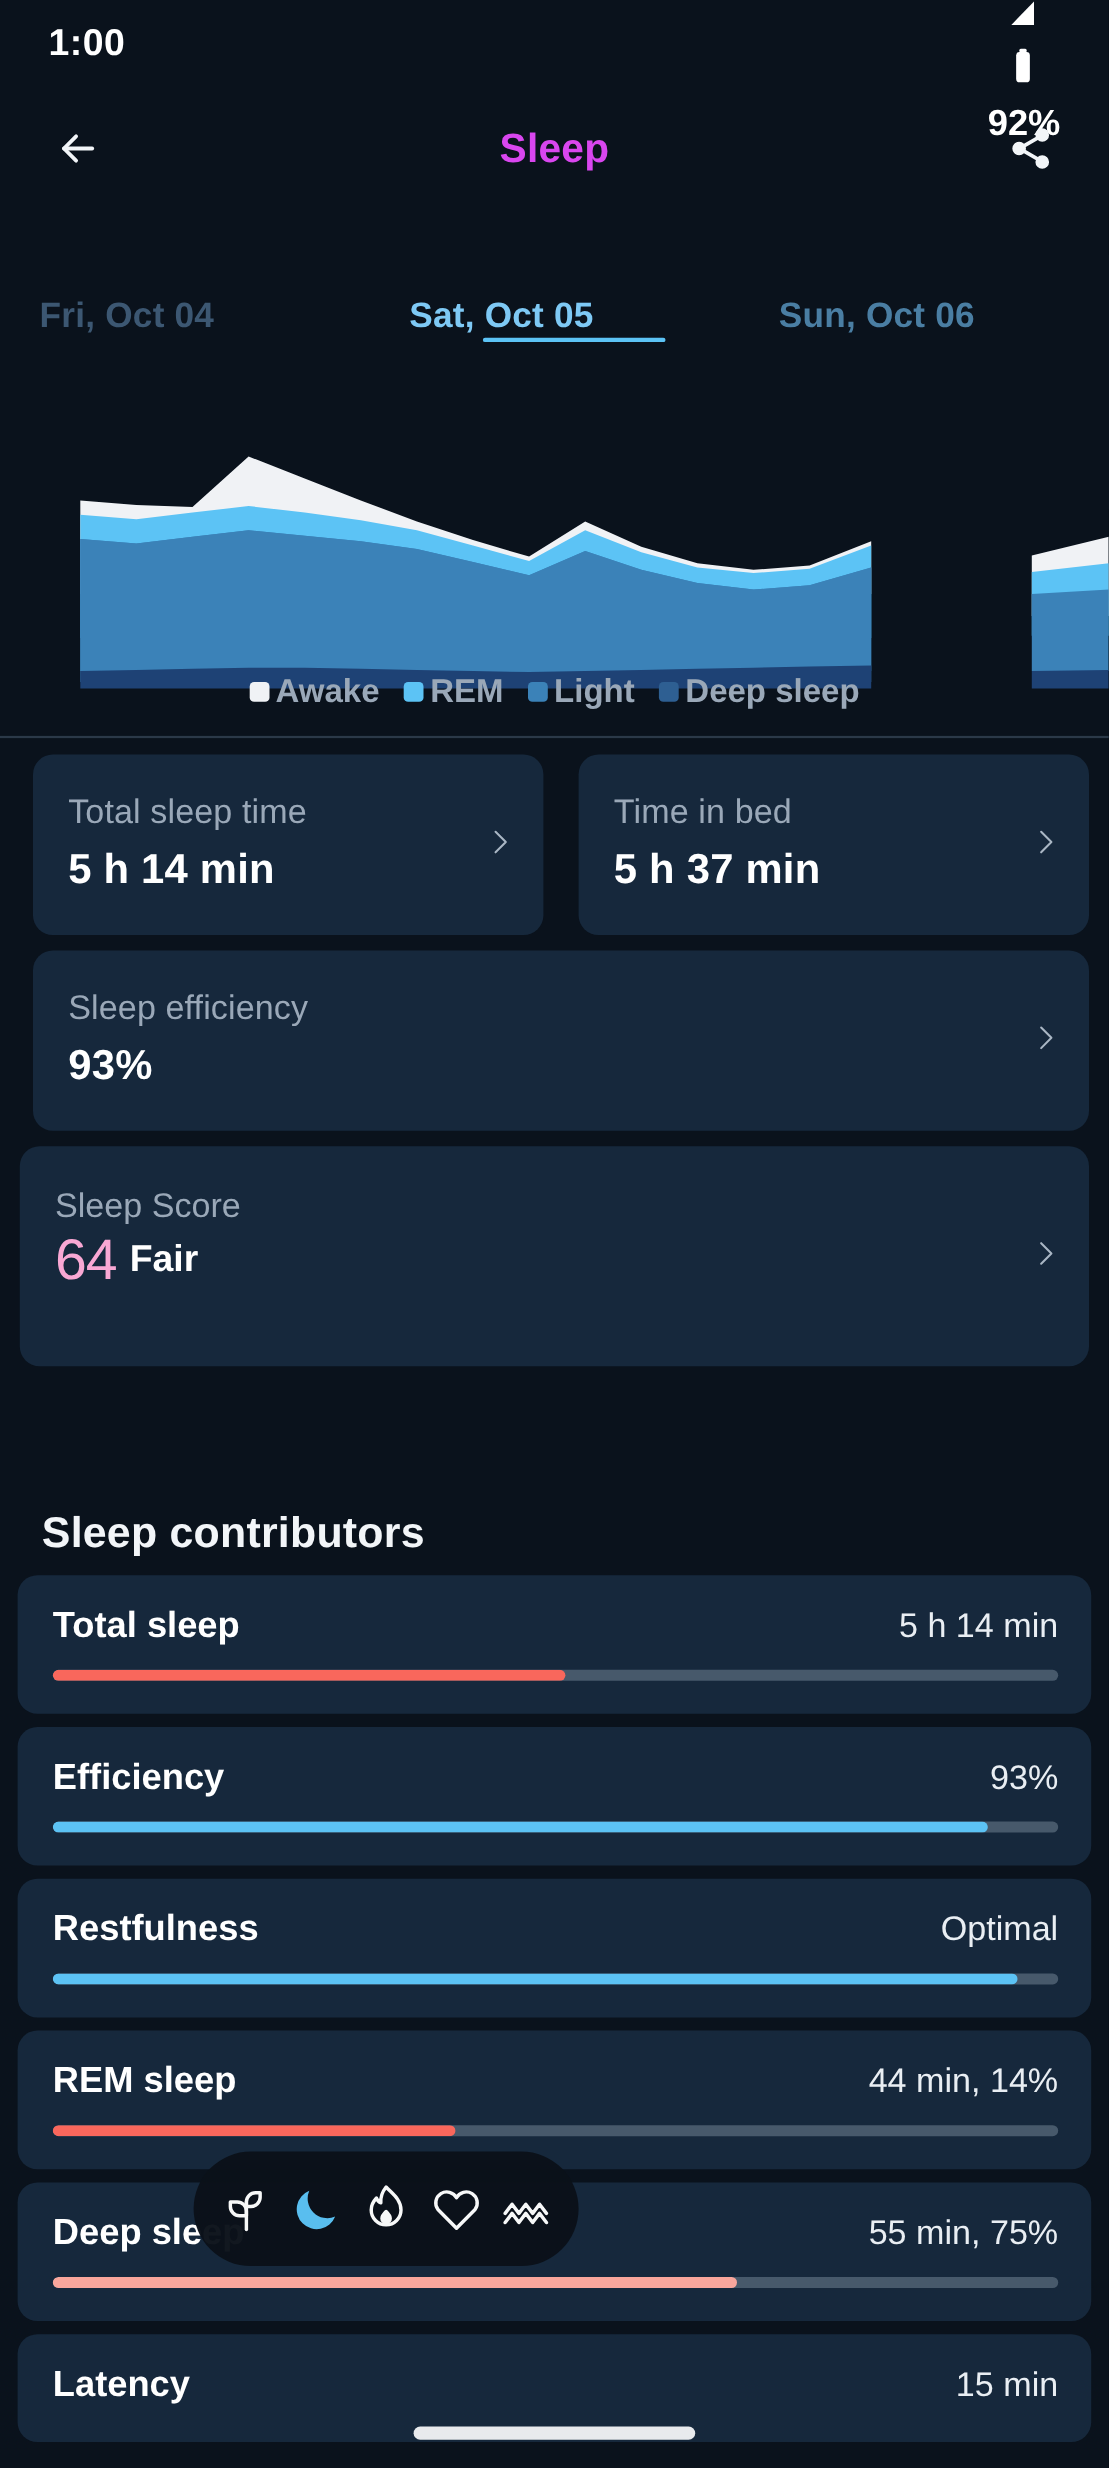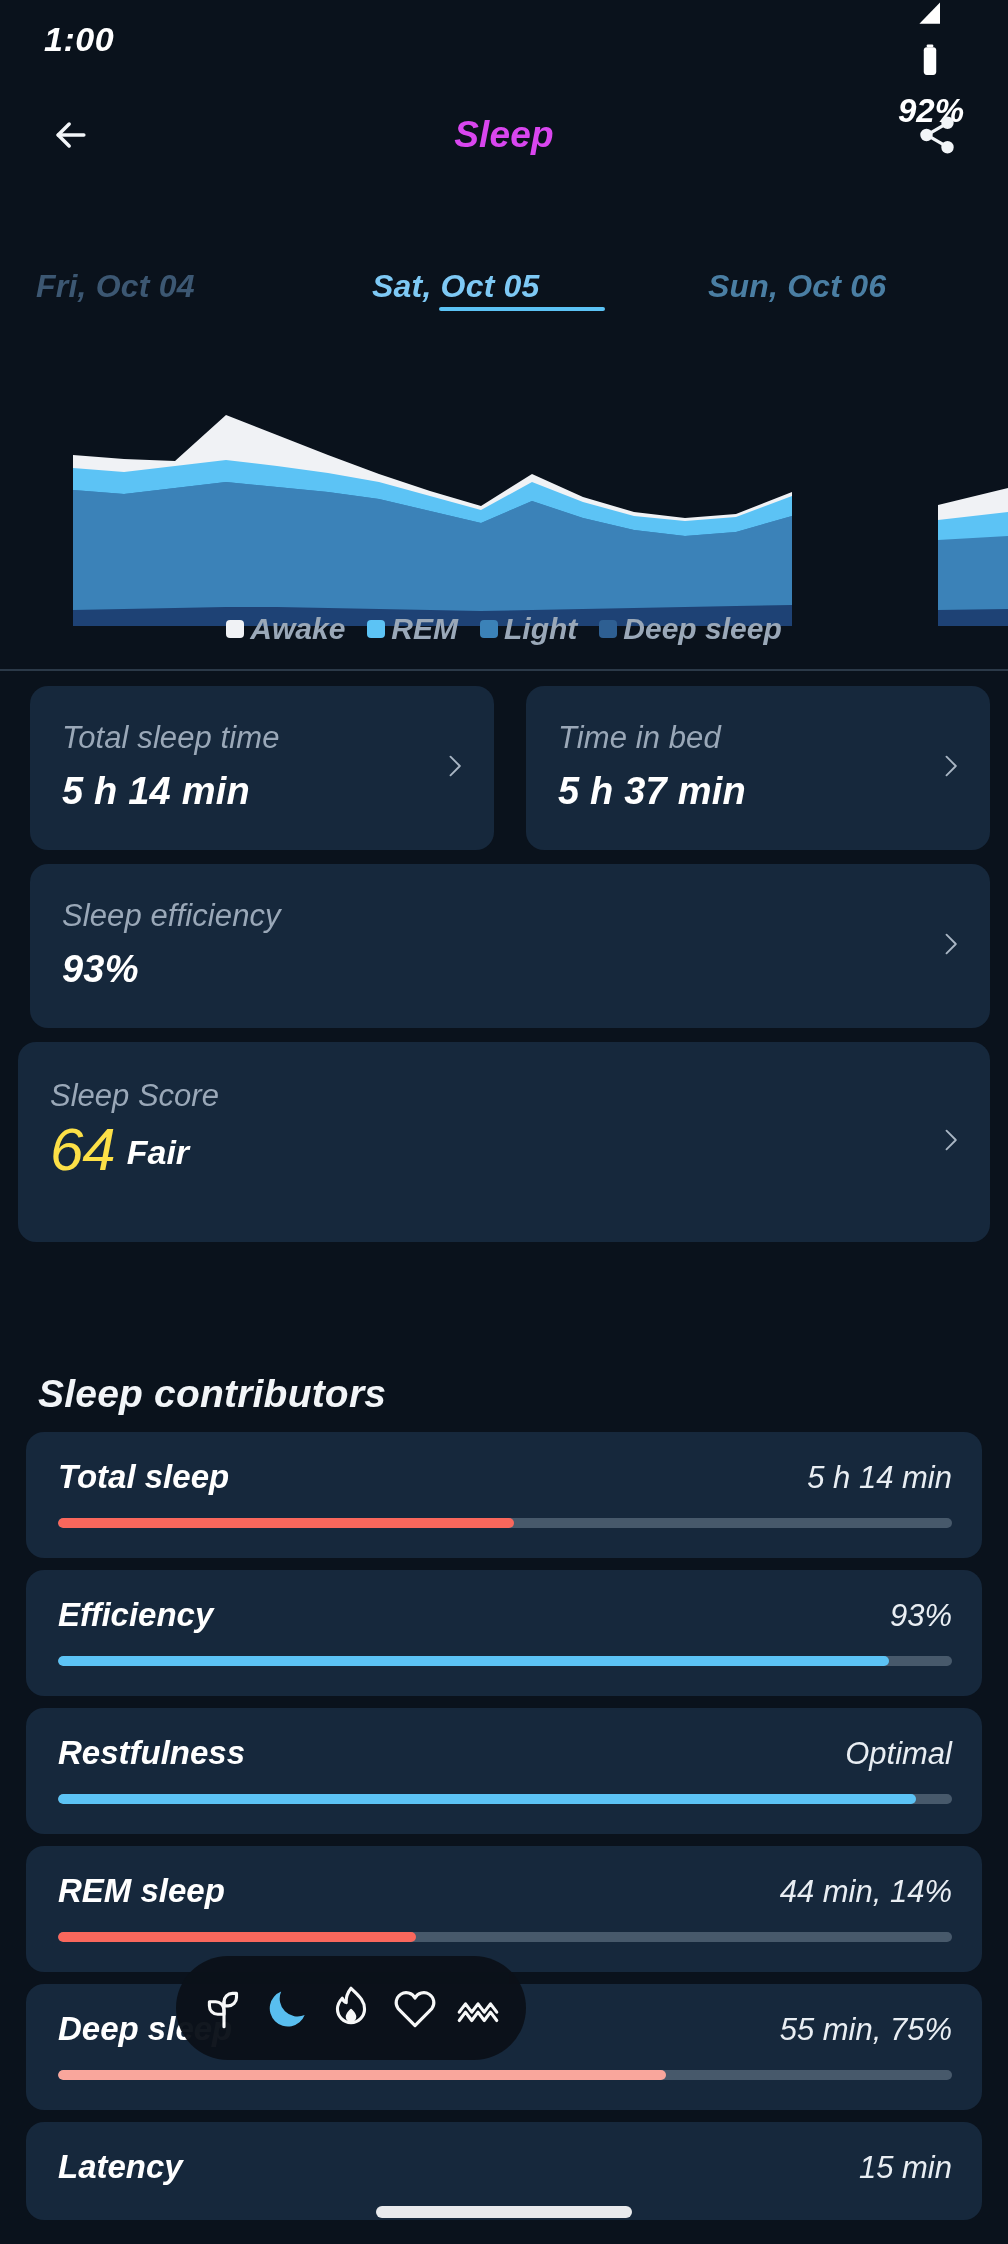--- a/index.html
+++ b/index.html
@@ -2,21 +2,21 @@
 <html><head>
 <meta charset="utf-8">
 <style>
   * { margin:0; padding:0; box-sizing:border-box; }
   html,body {
     width:1008px; height:2244px;
     background:#080d14;
     font-family:"Liberation Sans", sans-serif;
     overflow:hidden;
   }
-  #app { position:relative; width:1008px; height:2244px; background:#0a121c;font-style:italic; }
+  #app { position:relative; width:1008px; height:2244px; background:#0a121c; }
 
   
   .statusbar {
     position:absolute; top:0; left:0; width:1008px; height:78px;
     display:flex; align-items:center; justify-content:space-between;
     padding:0 44px; color:#ffffff;
   }
   .status-time { font-size:34px; font-weight:700; letter-spacing:.5px; }
   .status-right { display:flex; align-items:center; gap:11px;flex-direction:column; }
   .status-pct { font-size:33px; font-weight:700; margin-left:2px; }
@@ -71,29 +71,29 @@
   .mcard-label { font-size:31px; color:#9aa8b8; font-weight:400; margin-bottom:14px; letter-spacing:.1px; }
   .mcard-value { font-size:38px; color:#ffffff; font-weight:700; letter-spacing:.2px; }
   .chev { position:absolute; right:26px; top:50%; transform:translateY(-50%); }
 
   .score-card {
     background:#16283c; border-radius:18px; padding:36px 30px 40px 32px;
     position:relative; min-height:200px;
   }
   .score-label { font-size:31px; color:#9aa8b8; margin-bottom:6px; }
   .score-row { display:flex; align-items:flex-end; gap:12px; }
-  .score-num { font-size:60px; font-weight:400; color:#fde047; line-height:1; letter-spacing:-1px; }
+  .score-num { font-size:52px; font-weight:400; color:#f9a8d4; line-height:1; letter-spacing:-1px; }
   .score-qual { font-size:34px; font-weight:700; color:#ffffff; padding-bottom:8px; }
 
   
   .sec-title {
     position:absolute; top:1372px; left:38px;
     font-size:39px; font-weight:700; color:#f2f5f8; letter-spacing:.2px;
   }
-  .contribs { position:absolute; top:1432px; left:0; width:1008px; padding:0 26px; }
+  .contribs { position:absolute; top:1432px; left:0; width:1008px; padding:0 16px; }
   .crow {
     background:#16283c; border-radius:18px; padding:26px 30px 30px 32px;
     margin-bottom:12px; position:relative;
   }
   .crow-top { display:flex; align-items:baseline; justify-content:space-between; margin-bottom:22px; }
   .crow-name { font-size:33px; font-weight:700; color:#ffffff; }
   .crow-val { font-size:31px; color:#e9eef3; font-weight:400; }
   .bar-track { width:100%; height:10px; background:#47596b; border-radius:5px; position:relative; overflow:hidden; }
   .bar-fill { position:absolute; left:0; top:0; height:10px; border-radius:5px; }
   .crow.noBar { padding-bottom:34px; }

